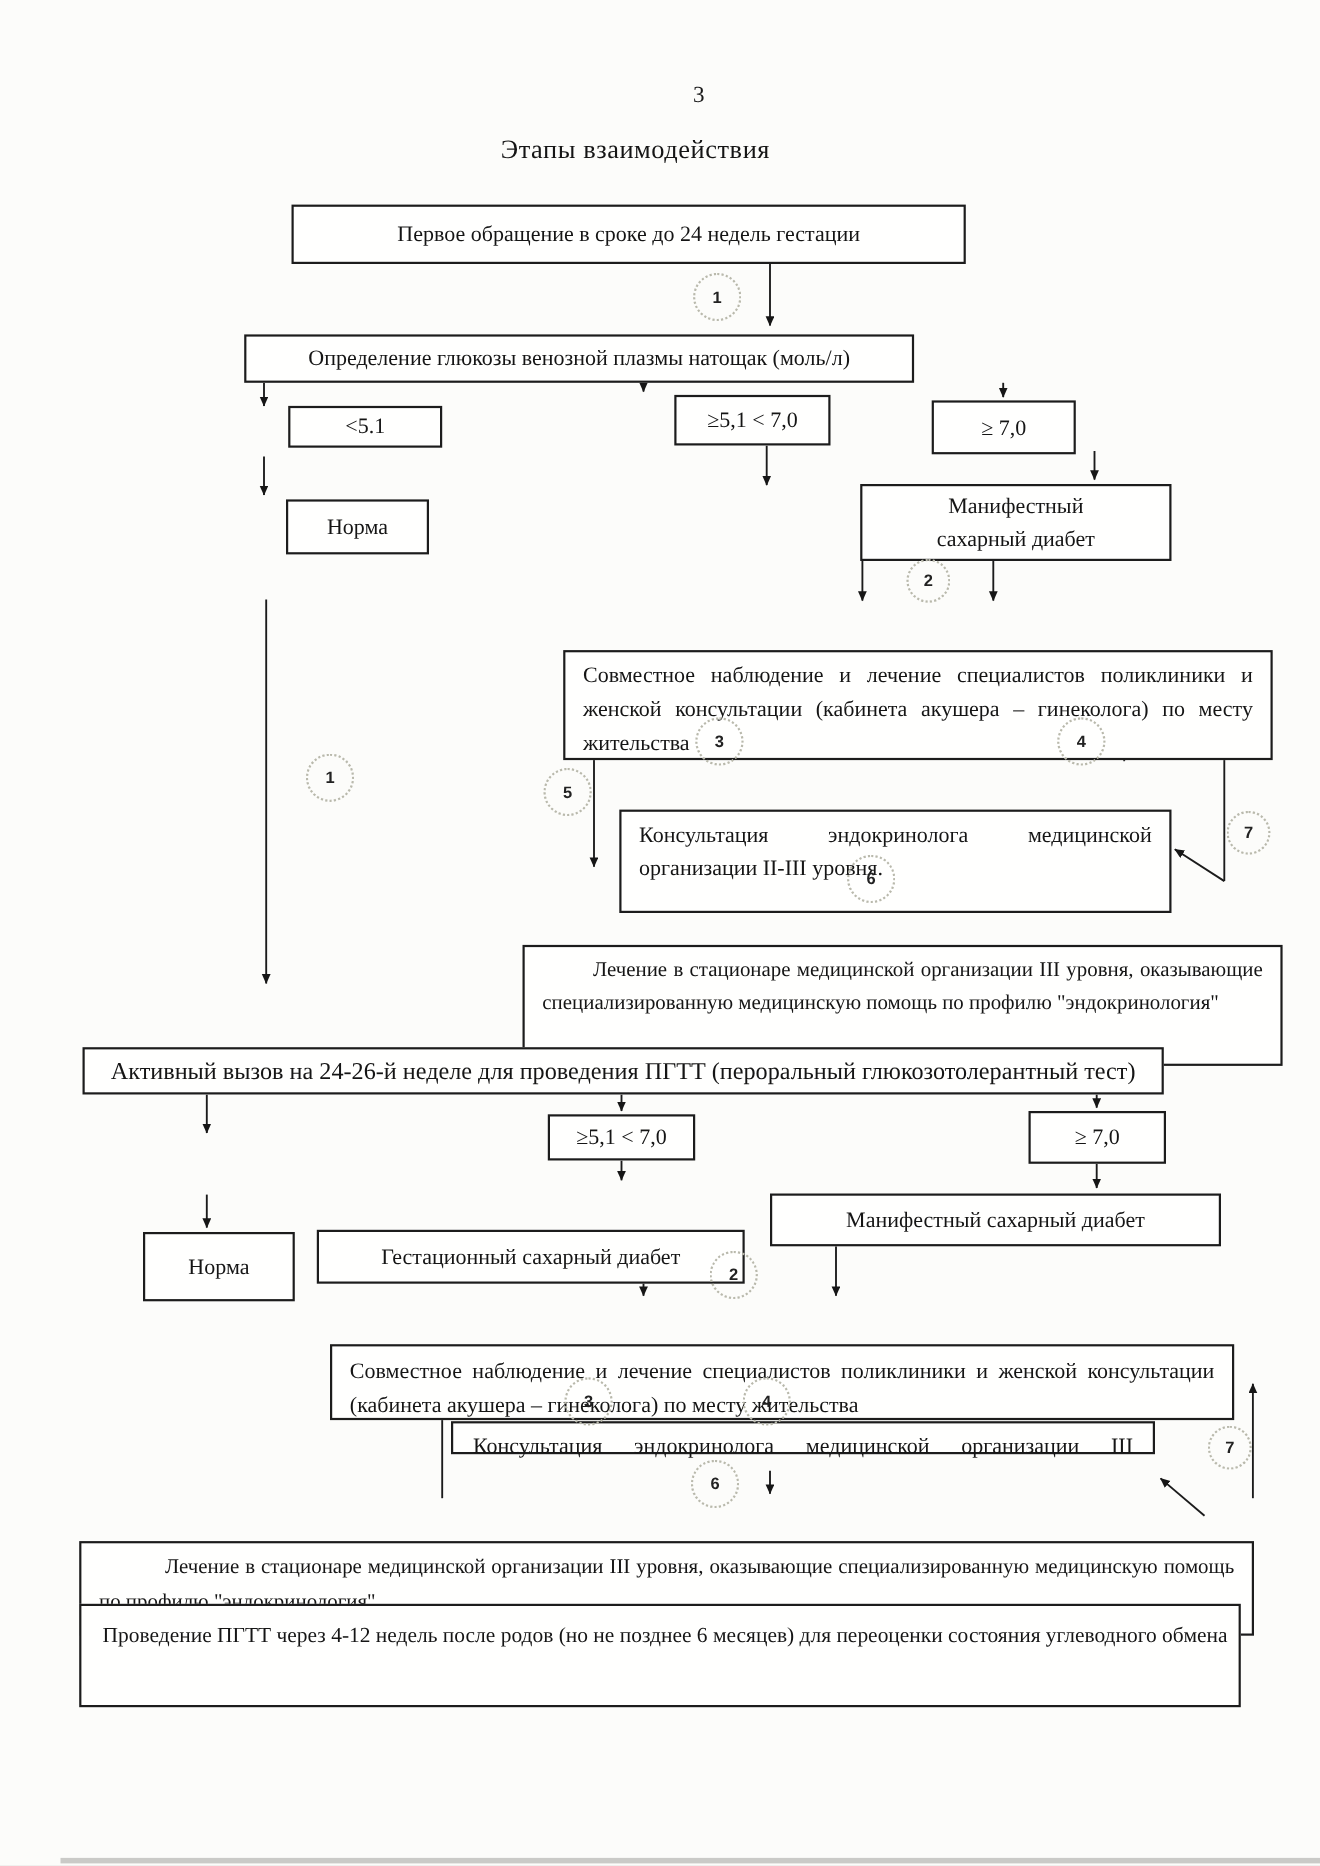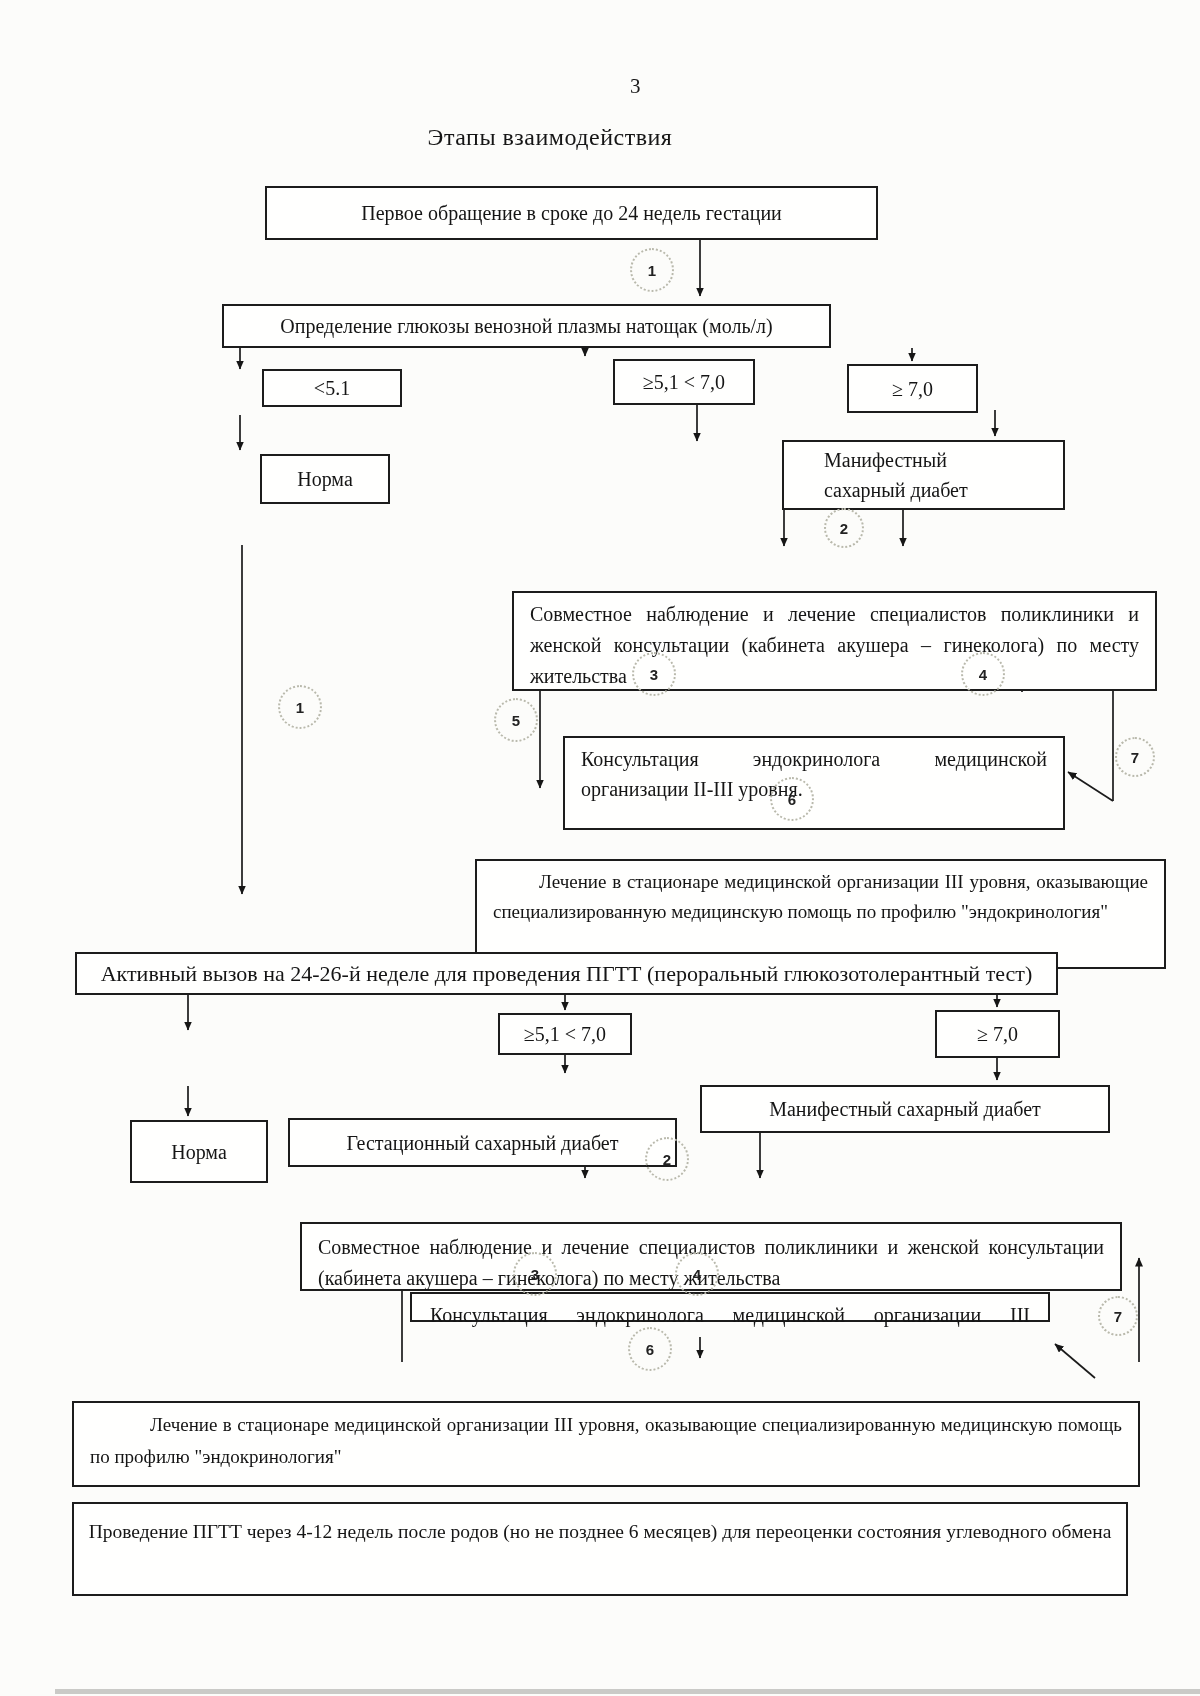--- a/index.html
+++ b/index.html
@@ -3,27 +3,27 @@
 <meta charset="utf-8">
 <style>
   html,body{margin:0;padding:0;background:#e8e8e4;}
   .page{
     position:relative; width:1200px; height:1696px;
     background:#fcfcfa; overflow:hidden;
     font-family:"Liberation Serif","DejaVu Serif",serif;
     color:#141414;
   }
   .pageno{position:absolute; font-size:21px; color:#1a1a1a;}
-  .title{position:absolute; font-size:24px; letter-spacing:.5px; text-align:center; color:#151515;}
+  .title{position:absolute; font-size:24px; letter-spacing:.5px; text-align:right; color:#151515;}
   .node{
     position:absolute; box-sizing:border-box;
     border:2px solid #1c1c1c; background:#fffffe;
     font-size:20px; line-height:1.5; color:#151515;
   }
-  .c{display:flex; align-items:center; justify-content:center; }
+  .c{display:flex; align-items:center; justify-content:center; text-align:center;}
   .jst{padding:6px 16px; text-align:justify;margin-top:39px;}
   .node.small{font-size:20px;}
   .marker{
     position:absolute; width:40px; height:40px; border-radius:50%;
     border:2px dotted #b9b9ac; background:transparent;
     display:flex; align-items:center; justify-content:center;
     font-family:"Liberation Sans","DejaVu Sans",sans-serif;
     font-weight:bold; font-size:15px; color:#222;
   }
   svg.wires{position:absolute; left:0; top:0; z-index:0;}
@@ -111,21 +111,21 @@
   <div class="node c" style="left:288px; top:1078px; width:389px; height:49px;margin-top:40px;">Гестационный сахарный диабет</div>
 
   <div class="node c" style="left:700px; top:1085px; width:410px; height:48px;">Манифестный сахарный диабет</div>
 
   <div class="node jst" style="left:300px; top:1183px; width:822px; height:69px; line-height:1.55; padding-top:8px;">Совместное наблюдение и лечение специалистов поликлиники и женской консультации (кабинета акушера – гинеколога) по месту жительства</div>
 
   <div class="node" style="left:410px; top:1292px; width:640px; height:30px; font-size:20px; padding:6px 18px; text-align:justify; text-align-last:justify;">Консультация эндокринолога медицинской организации III</div>
 
   <div class="node jst" style="left:72px; top:1362px; width:1068px; height:86px; font-size:19px; line-height:1.7; text-indent:60px;">Лечение в стационаре медицинской организации III уровня, оказывающие специализированную медицинскую помощь по профилю "эндокринология"</div>
 
-  <div class="node" style="left:72px; top:1458px; width:1056px; height:94px; font-size:19.5px; line-height:1.65; padding:12px 10px; text-align:center;margin-top:44px;">Проведение ПГТТ через 4-12 недель после родов (но не позднее 6 месяцев) для переоценки состояния углеводного обмена</div>
+  <div class="node" style="left:72px; top:1458px; width:1056px; height:94px; font-size:19.5px; line-height:1.65; padding:12px 10px; text-align:right;">Проведение ПГТТ через 4-12 недель после родов (но не позднее 6 месяцев) для переоценки состояния углеводного обмена</div>
 
   <div class="marker" style="left:630px; top:248px;">1</div>
   <div class="marker" style="left:278px; top:685px;">1</div>
   <div class="marker" style="left:824px; top:508px; width:36px; height:36px;">2</div>
   <div class="marker" style="left:632px; top:652px;">3</div>
   <div class="marker" style="left:961px; top:652px;">4</div>
   <div class="marker" style="left:494px; top:698px;">5</div>
   <div class="marker" style="left:770px; top:777px;">6</div>
   <div class="marker" style="left:1115px; top:737px; width:36px; height:36px;">7</div>
   <div class="marker" style="left:645px; top:1137px;">2</div>

